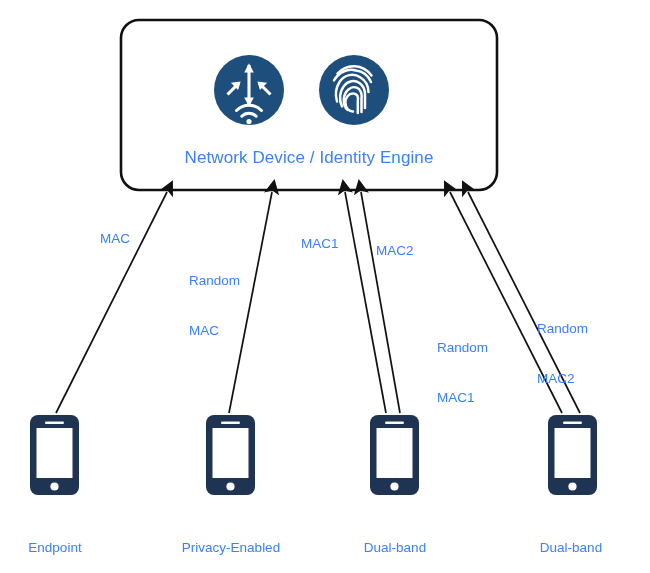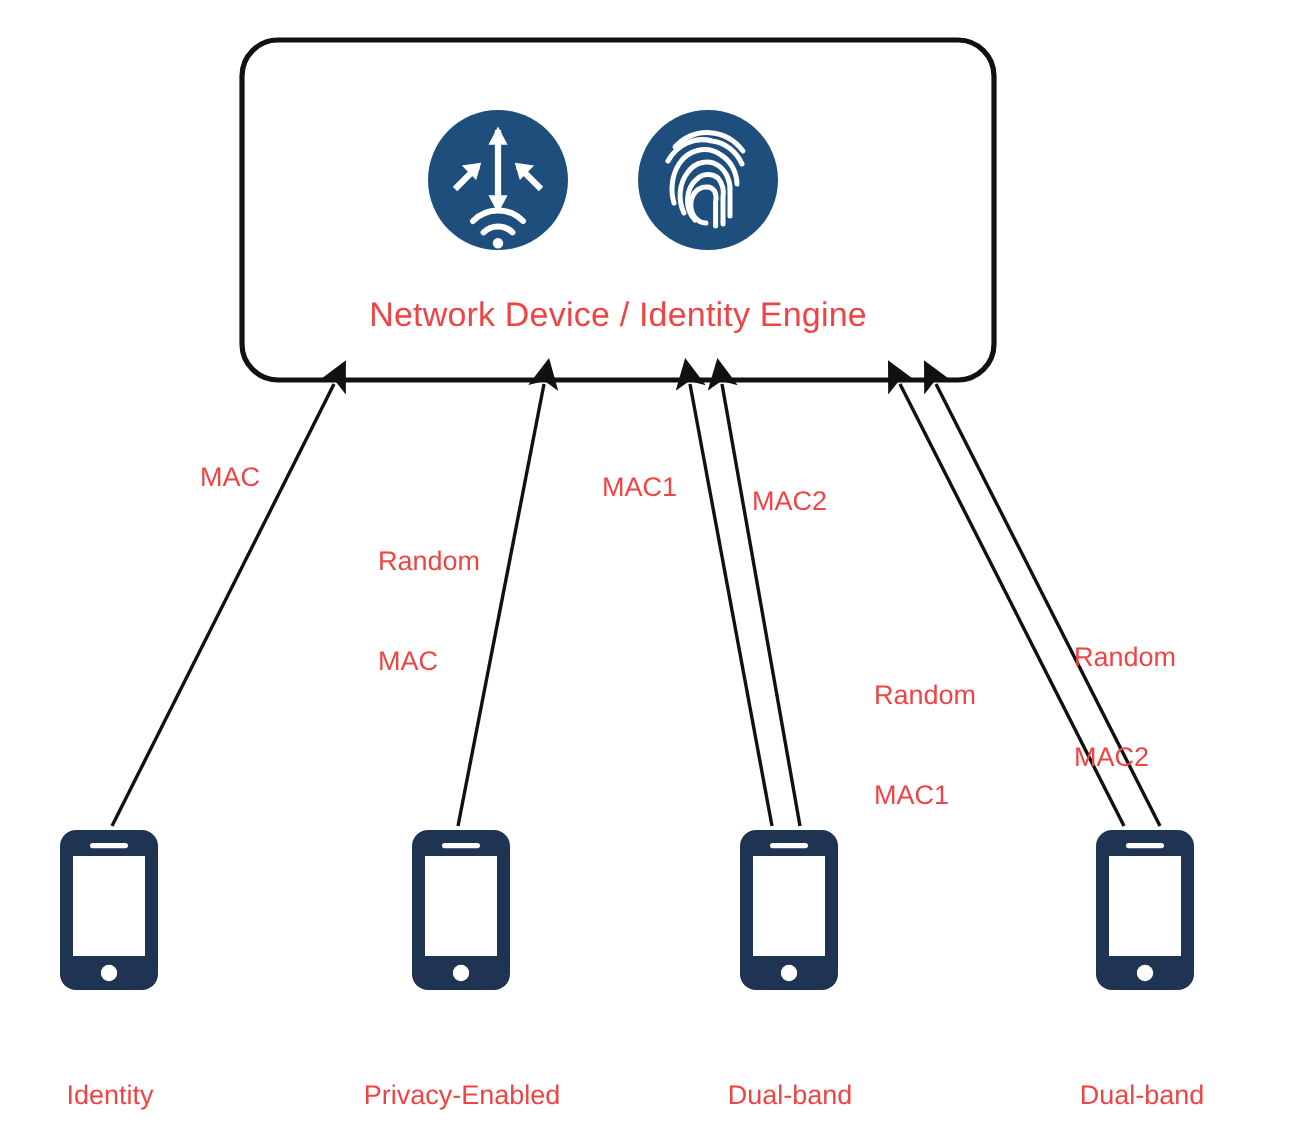--- a/index.html
+++ b/index.html
@@ -17,21 +17,21 @@
   }
   #vector-layer {
     position: absolute;
     left: 0;
     top: 0;
     width: 650px;
     height: 573px;
   }
   .txt {
     position: absolute;
-    color: #ef4444;
+    color: #3b82f6;
     font-family: "Liberation Sans", sans-serif;
     white-space: pre;
     line-height: 1.25;
   }
   .engine-title {
     font-size: 17px;
     text-align: center;
     width: 376px;
     left: 121px;
     top: 147px;
@@ -164,21 +164,21 @@
     <div>Random</div>
     <div>MAC1</div>
   </div>
 
   <div class="txt edge-label" style="left:537px; top:287px;">
     <div>Random</div>
     <div>MAC2</div>
   </div>
 
   <div class="txt device-label" style="left:0px; top:503px; width:110px;">
-    <div>Identity</div>
+    <div>Endpoint</div>
   </div>
 
   <div class="txt device-label" style="left:150px; top:503px; width:162px;">
     <div>Privacy-Enabled</div>
     
   </div>
 
   <div class="txt device-label" style="left:317px; top:503px; width:156px;">
     <div>Dual-band</div>
     

